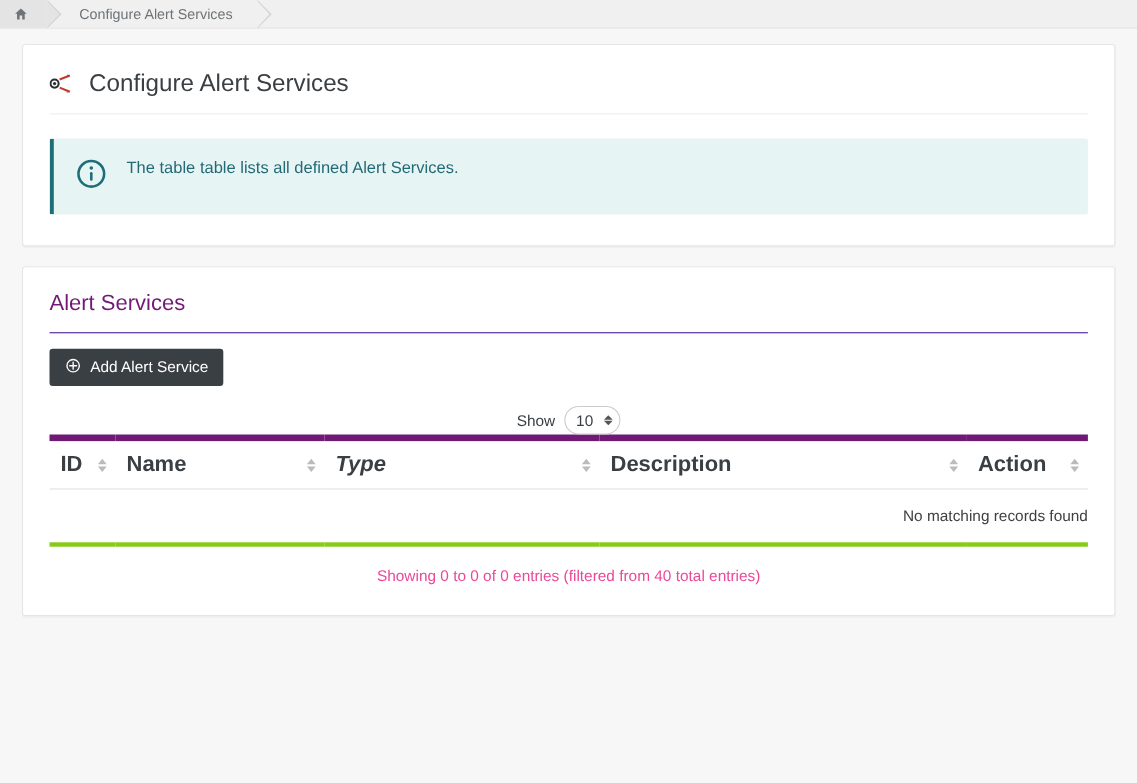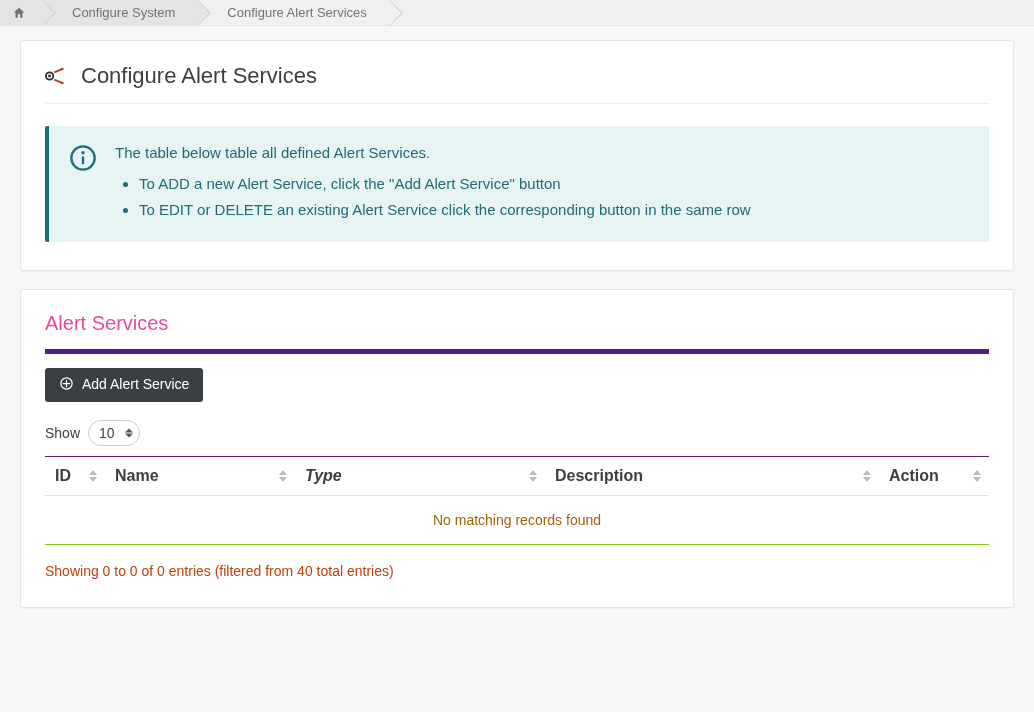--- a/index.html
+++ b/index.html
@@ -101,44 +101,44 @@
   .callout .info-circle { flex:0 0 auto; margin-right:18px; }
   .callout .info-circle svg { width:28px; height:28px; }
   .callout .text p { margin:0 0 10px 0; font-size:15px; }
   .callout ul { margin:4px 0 0 0; padding-left:24px; }
   .callout ul li { font-size:15px; line-height:1.7; }
 
   
   .section-title {
     font-size:20px;
     font-weight:400;
-    color:#ec4899;
+    color:#701a75;
     margin:0 0 14px 0;
     padding-bottom:14px;
-    border-bottom:5px solid #4c1d95;
+    border-bottom:1px solid #4c1d95;
   }
 
   
   .btn-row { display:flex; gap:6px; margin-bottom:18px; }
   .btn {
     display:inline-flex;
     align-items:flex-start;
     gap:8px;
     background:#3a3f44;
     color:#fff;
     border:none;
     border-radius:3px;
     font-size:14px;
     padding:8px 14px;
     cursor:pointer;
   }
   .btn svg { width:15px; height:15px; }
 
   
-  .dt-controls { display:flex; justify-content:space-between; align-items:center; margin-bottom:10px; font-size:14px; color:#3a3f44; }
+  .dt-controls { display:flex; justify-content:space-between; align-items:center; font-size:14px; color:#3a3f44;flex-direction:column; }
   .dt-left { display:flex; align-items:center; gap:8px; }
   .select-wrap {
     position:relative;
     border:1px solid #ccc;
     border-radius:13px;
     padding:4px 24px 4px 10px;
     font-size:14px;
     background:#fff;
   }
   .select-wrap .caret {
@@ -153,61 +153,58 @@
   .select-wrap .caret::after { border-top:4px solid #555; }
   .dt-right { display:flex; align-items:center; gap:8px; }
   .dt-right input {
     border:1px solid #ccc; border-radius:3px; padding:5px 8px; font-size:14px; width:205px;
   }
 
   
   table.alert-table { width:100%; border-collapse:collapse; }
   table.alert-table thead th {
     text-align:left;
-    font-size:16px;
+    font-size:20px;
     font-weight:700;
     padding:10px 10px;
-    border-top:1px solid #701a75;
+    border-top:6px solid #701a75;
     border-bottom:1px solid #e2e2e2;
     position:relative;
   }
   th .sort-arrows {
     position:absolute; right:8px; top:50%; transform:translateY(-50%);
     display:flex; flex-direction:column; gap:2px;
   }
   th .sort-arrows::before,
   th .sort-arrows::after{
     content:""; width:0;height:0;border-left:4px solid transparent;border-right:4px solid transparent;
   }
   th .sort-arrows::before{ border-bottom:5px solid #bbb; }
   th .sort-arrows::after { border-top:5px solid #bbb; }
 
   table.alert-table tbody td.empty {
-    text-align:center;
+    text-align:right;
     padding:16px 0;
     font-size:14px;
-    color:#a16207;
-    border-bottom:1px solid #84cc16;
-  }
-
-  .dt-info { margin-top:18px; font-size:14px; color:#c2410c; }
+    color:#404040;
+    border-bottom:4px solid #84cc16;
+  }
+
+  .dt-info { margin-top:18px; font-size:14px; color:#ec4899;text-align:center; }
 </style>
 </head>
 <body>
 
 <div class="breadcrumb">
   <div class="bc-item first nonactive bc-home">
     <span>
       <svg viewBox="0 0 24 24">
           <path d="M12 3l9 8h-3v9h-4v-6H10v6H6v-9H3z"></path>
         </svg>
     </span>
-  </div>
-  <div class="bc-item nonactive">
-    <span>Configure System</span>
   </div>
   <div class="bc-item active">
     <span>Configure Alert Services</span>
   </div>
 </div>
 
 <div class="page">
 
   <div class="panel">
     <div class="page-title">
@@ -226,25 +223,21 @@
 
     <div class="callout">
       <span class="info-circle">
         <svg viewBox="0 0 24 24">
           <circle cx="12" cy="12" r="10" fill="none" stroke="#1e6e7a" stroke-width="2"></circle>
           <circle cx="12" cy="7.5" r="1.4" fill="#1e6e7a"></circle>
           <rect x="11" y="10.5" width="2" height="7" rx="1" fill="#1e6e7a"></rect>
         </svg>
       </span>
       <div class="text">
-        <p>The table below table all defined Alert Services.</p>
-        <ul>
-          <li>To ADD a new Alert Service, click the "Add Alert Service" button</li>
-          <li>To EDIT or DELETE an existing Alert Service click the corresponding button in the same row</li>
-        </ul>
+        <p>The table table lists all defined Alert Services.</p>
       </div>
     </div>
   </div>
 
   <div class="panel">
     <h2 class="section-title">Alert Services</h2>
 
     <div class="btn-row">
       <button class="btn">
         <span>

